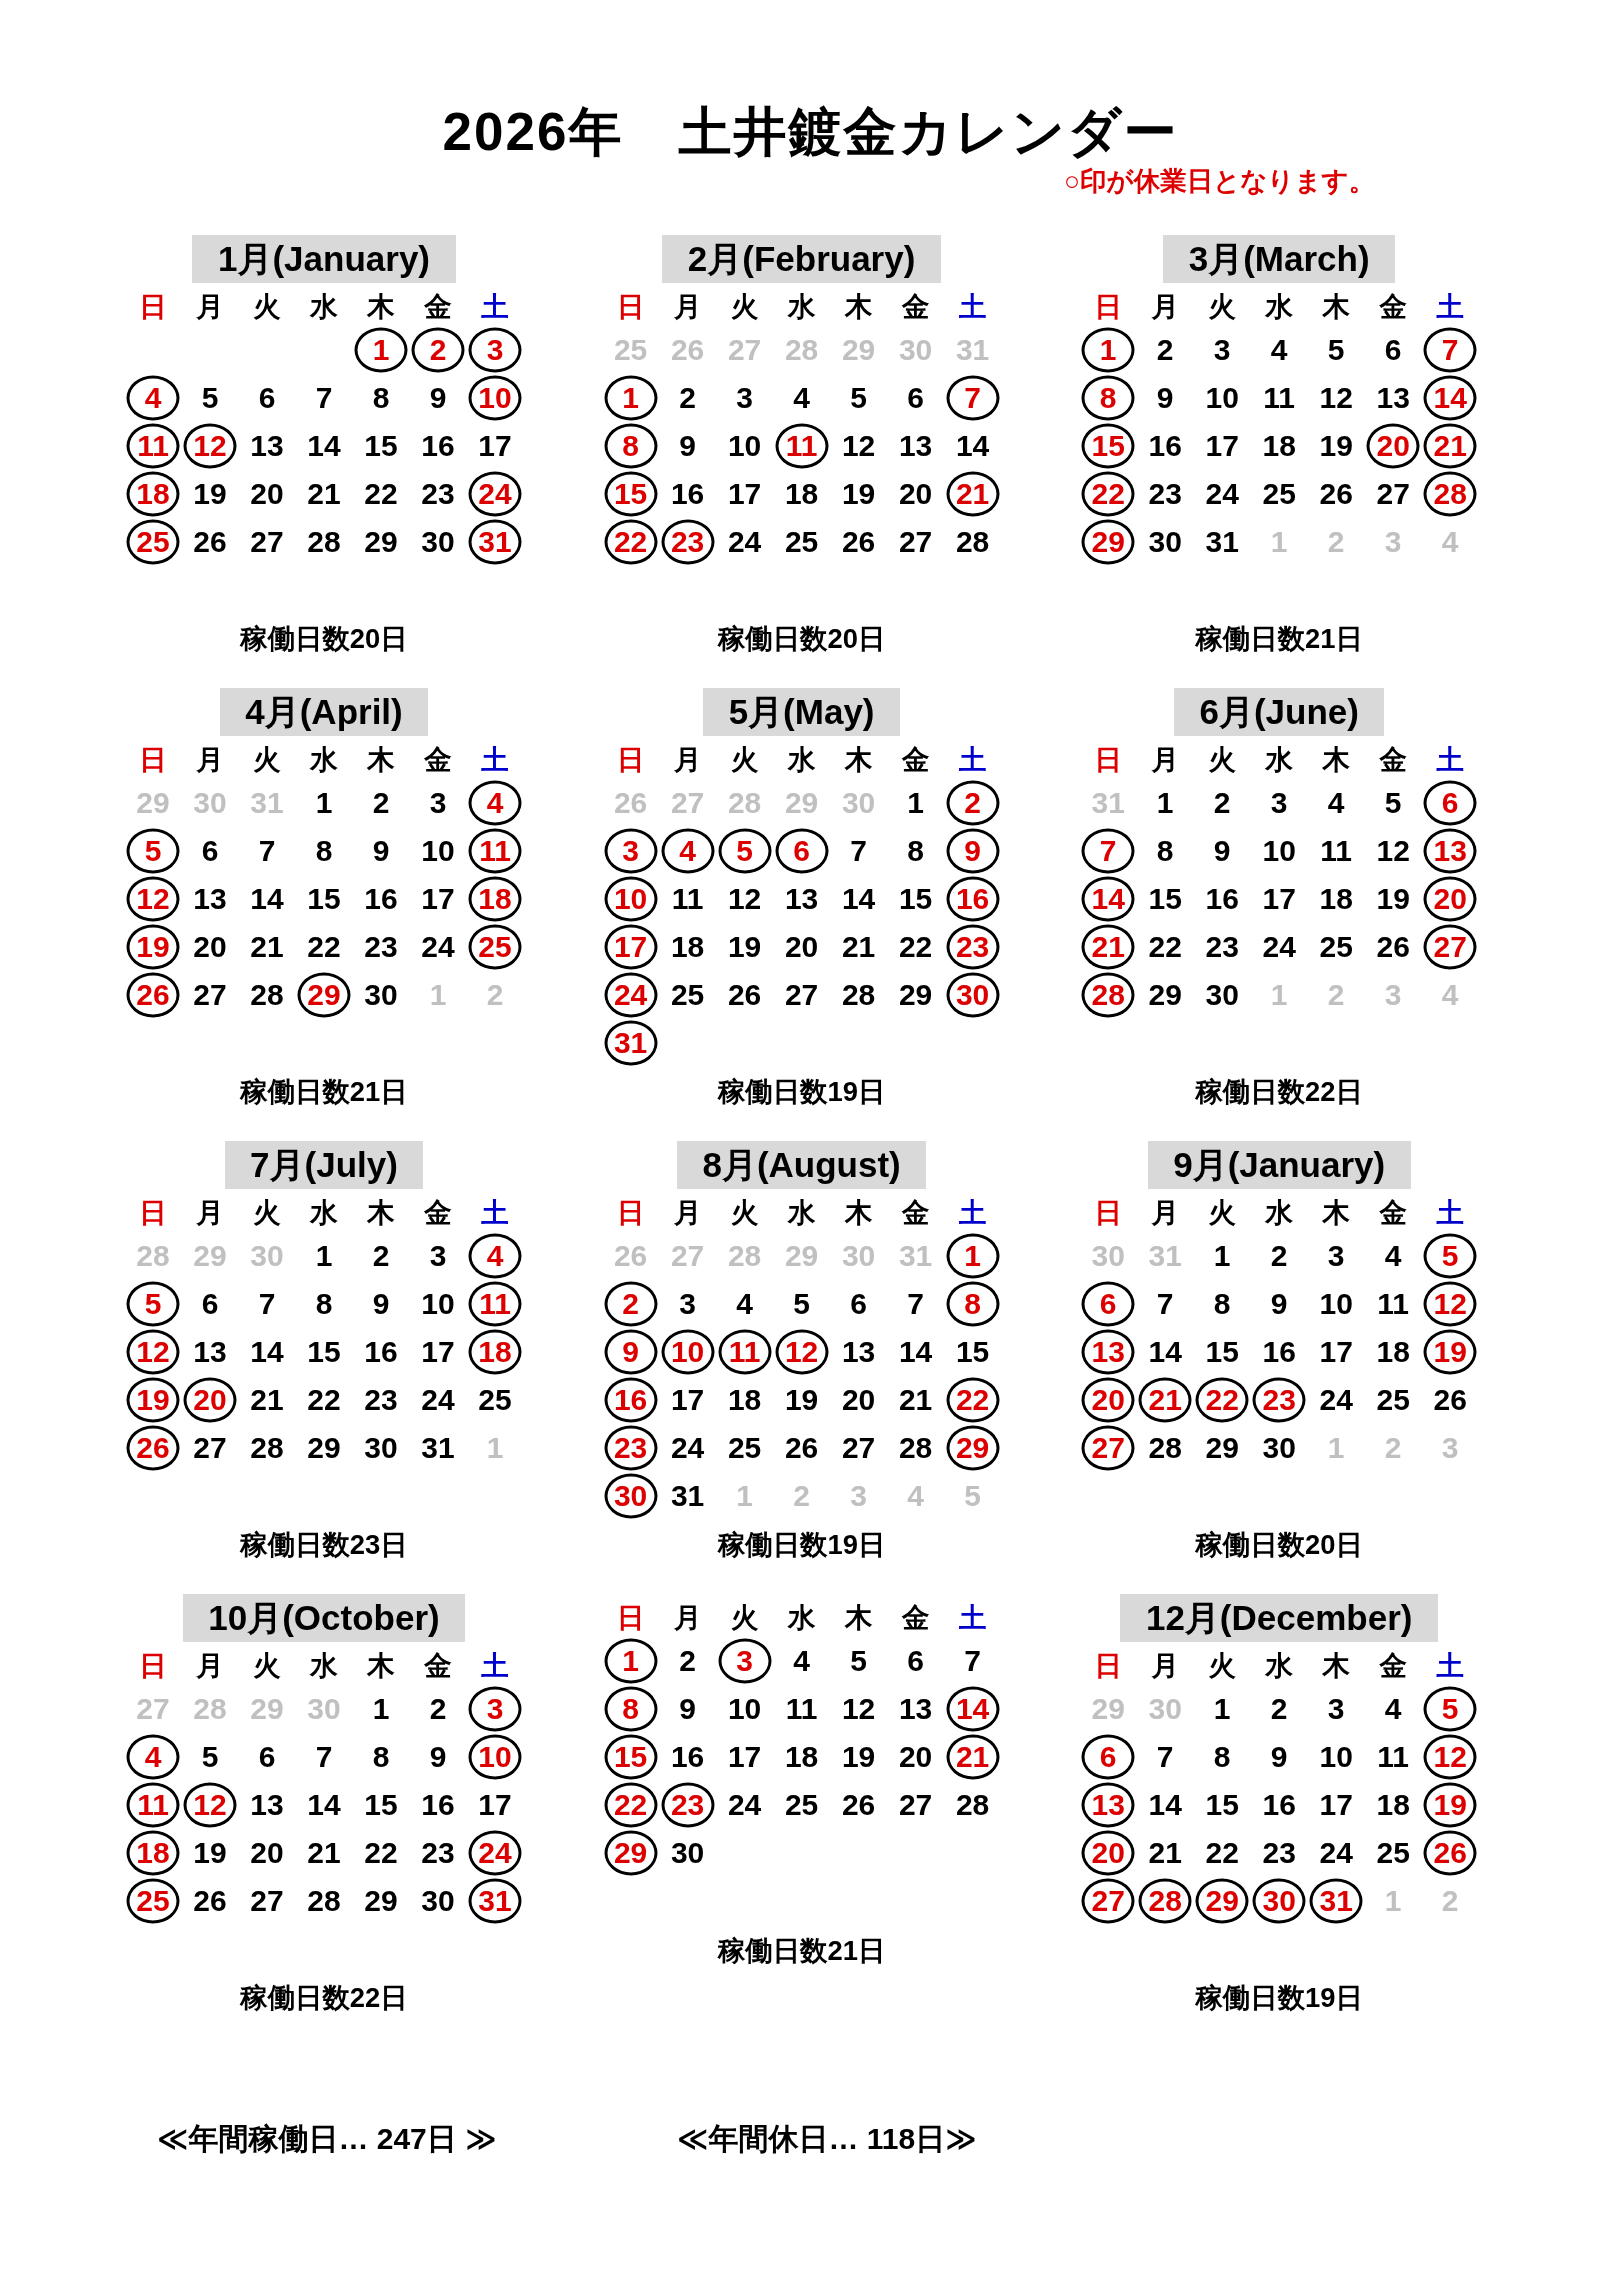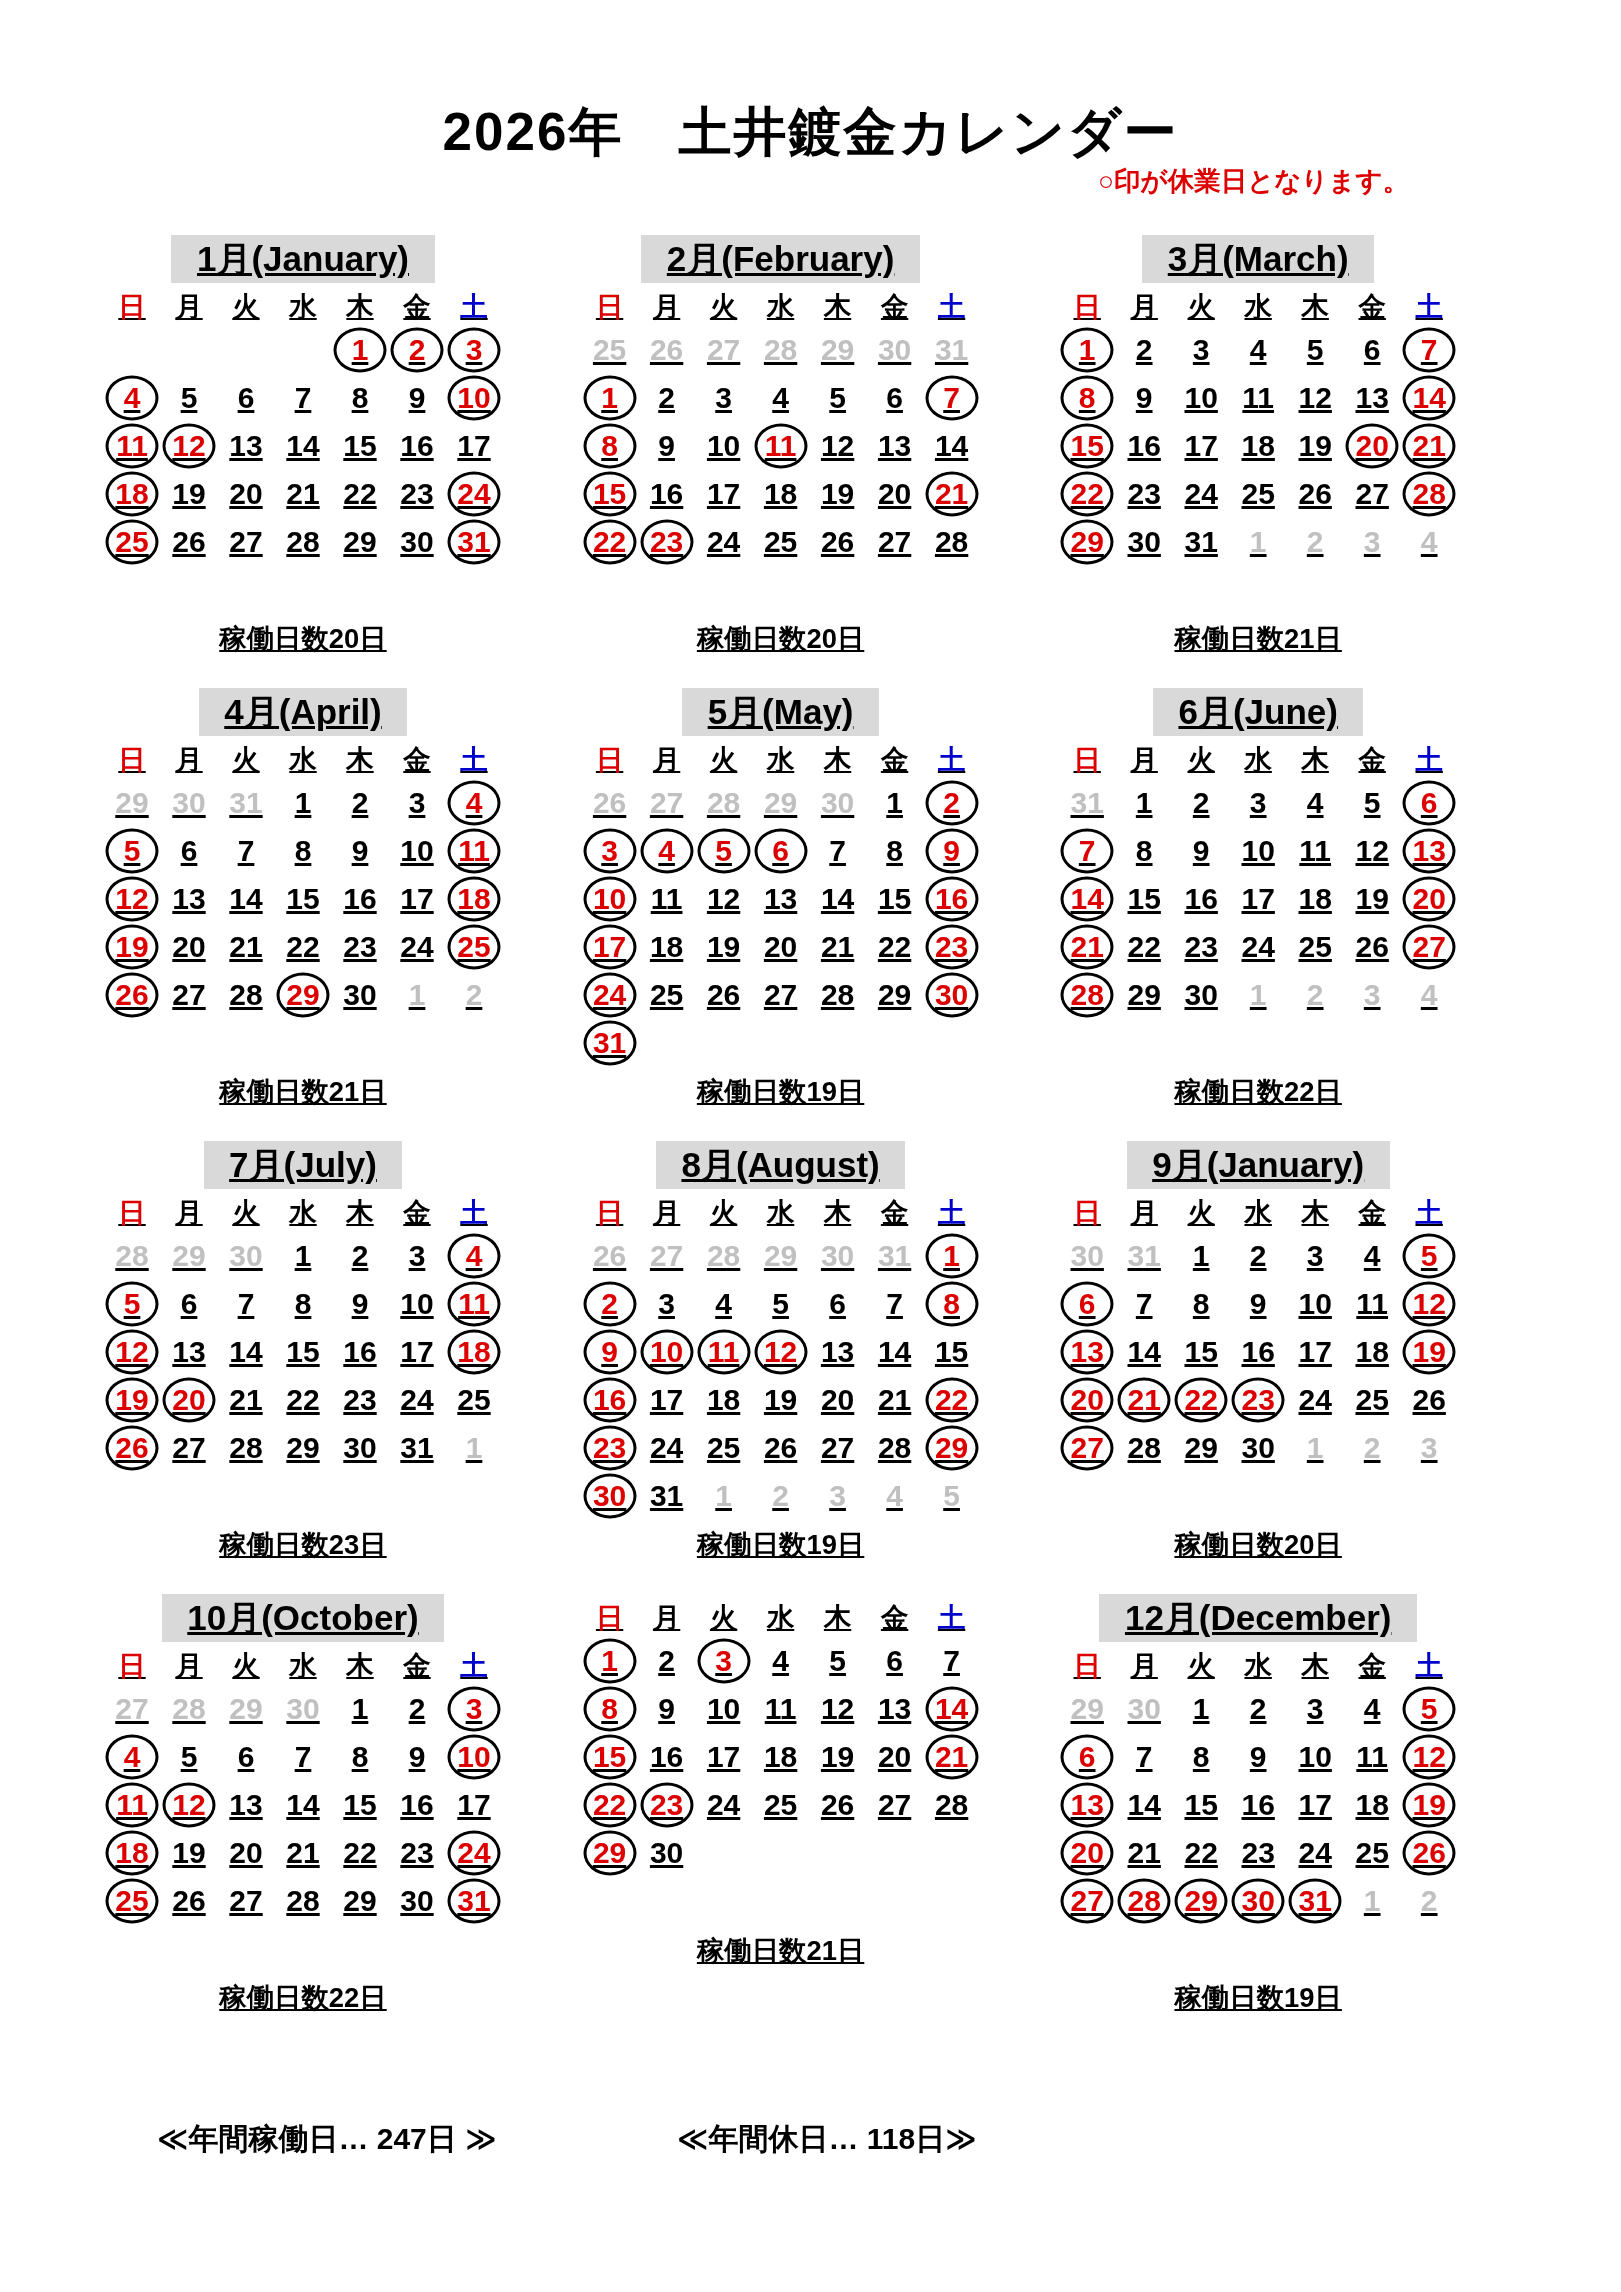--- a/index.html
+++ b/index.html
@@ -12,30 +12,29 @@
   html,body{margin:0;padding:0;background:#ffffff;}
   body{font-family:"Liberation Sans","DejaVu Sans",sans-serif;color:var(--ink);}
   .page{position:relative;width:1621px;height:2172px;background:#ffffff;overflow:hidden;}
 
   .title{
     position:absolute;top:61px;left:0;width:100%;
     text-align:center;font-size:53px;font-weight:bold;letter-spacing:2px;
   }
   .note{
     position:absolute;top:163px;left:1064px;
-    color:var(--red);font-size:26.5px;font-weight:bold;white-space:nowrap;margin-left:34px;
+    color:var(--red);font-size:26.5px;font-weight:bold;white-space:nowrap;
   }
 
   .months-grid{
-    position:absolute;top:235px;left:75px;
+    position:absolute;top:235px;left:96px;
     display:grid;
     grid-template-columns:repeat(3,456px);
     grid-auto-rows:453px;
     column-gap:21.6px;
-    text-decoration:underline;
   }
   .month{display:flex;flex-direction:column;align-items:center;}
   .month-header{
     background:var(--headbg);
     font-size:35px;font-weight:bold;
     padding:2.9px 25.5px;line-height:1.2;
     text-align:center;white-space:nowrap;
   }
   .weekdays,.weeks{
     display:grid;

